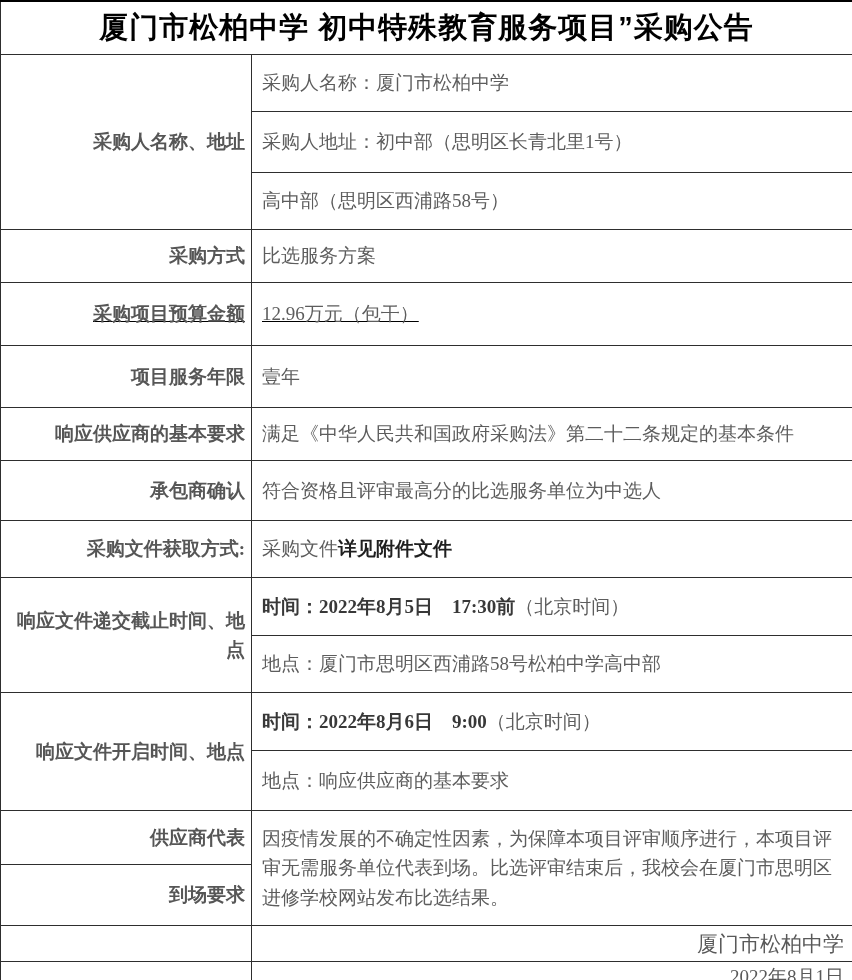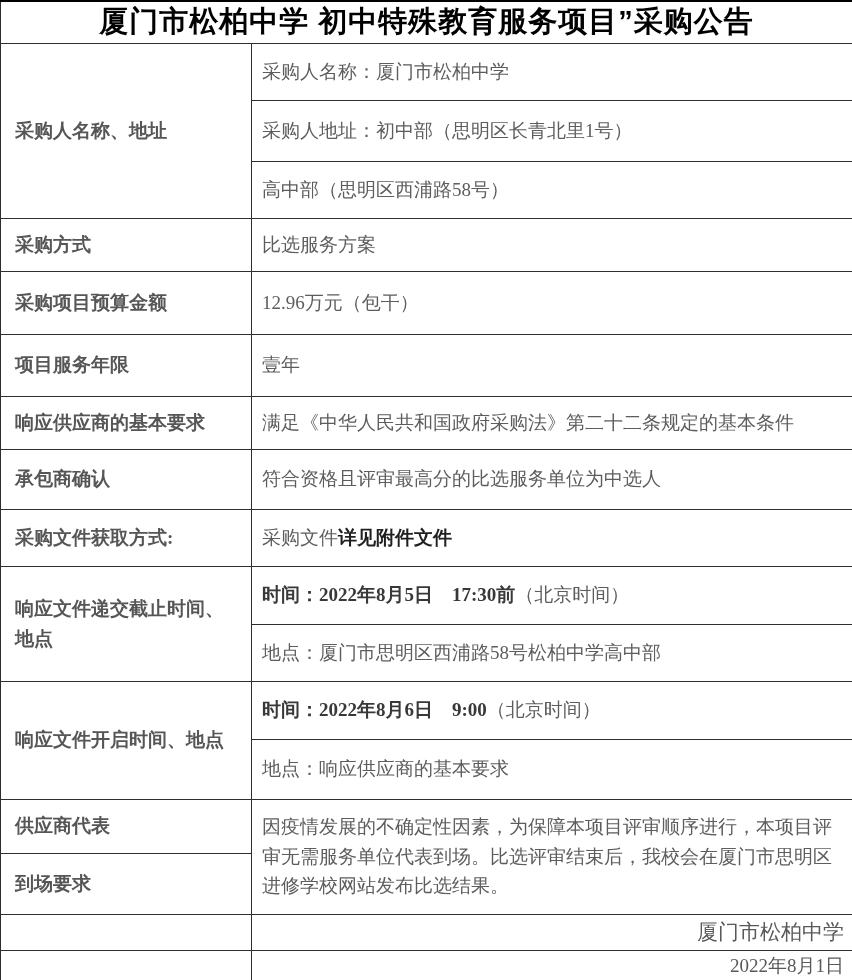--- a/index.html
+++ b/index.html
@@ -28,29 +28,29 @@
   col.c2 { width: 601px; }
 
   td.title-cell {
     font-family: "Liberation Sans", "DejaVu Sans", sans-serif;
     font-weight: bold;
     font-size: 29px;
     color: #000000;
     text-align: center;
     vertical-align: middle;
     letter-spacing: 1px;
-    padding: 0;
+    padding: 6px;
   }
   td.lbl {
     font-weight: bold;
     color: #565656;
     font-size: 19px;
-    text-align: left;
+    text-align: right;
     vertical-align: middle;
-    padding: 2px 14px;
+    padding: 2px 6px;
     line-height: 1.55;
   }
   td.val {
     color: #5d5d5d;
     font-size: 19px;
     text-align: left;
     vertical-align: middle;
     padding: 3px 8px 3px 10px;
     line-height: 1.55;
   }
@@ -73,21 +73,21 @@
     color: #595959;
     font-size: 19px;
     text-align: right;
     vertical-align: middle;
     padding: 0 8px 0 0;
   }
   tr.h-title { height: 42px; }
   tr.h57 { height: 57px; }
   tr.h61 { height: 61px; }
   tr.h53 { height: 53px; margin-left: 8px; }
-  tr.h63 { height: 63px; }
+  tr.h63 { height: 63px; text-decoration: underline; }
   tr.h62 { height: 62px; }
   tr.h60 { height: 60px; }
   tr.h58 { height: 58px; }
   tr.h54 { height: 54px; }
   tr.h36 { height: 36px; }
   tr.h31 { height: 31px; }
 </style>
 </head>
 <body>
 

